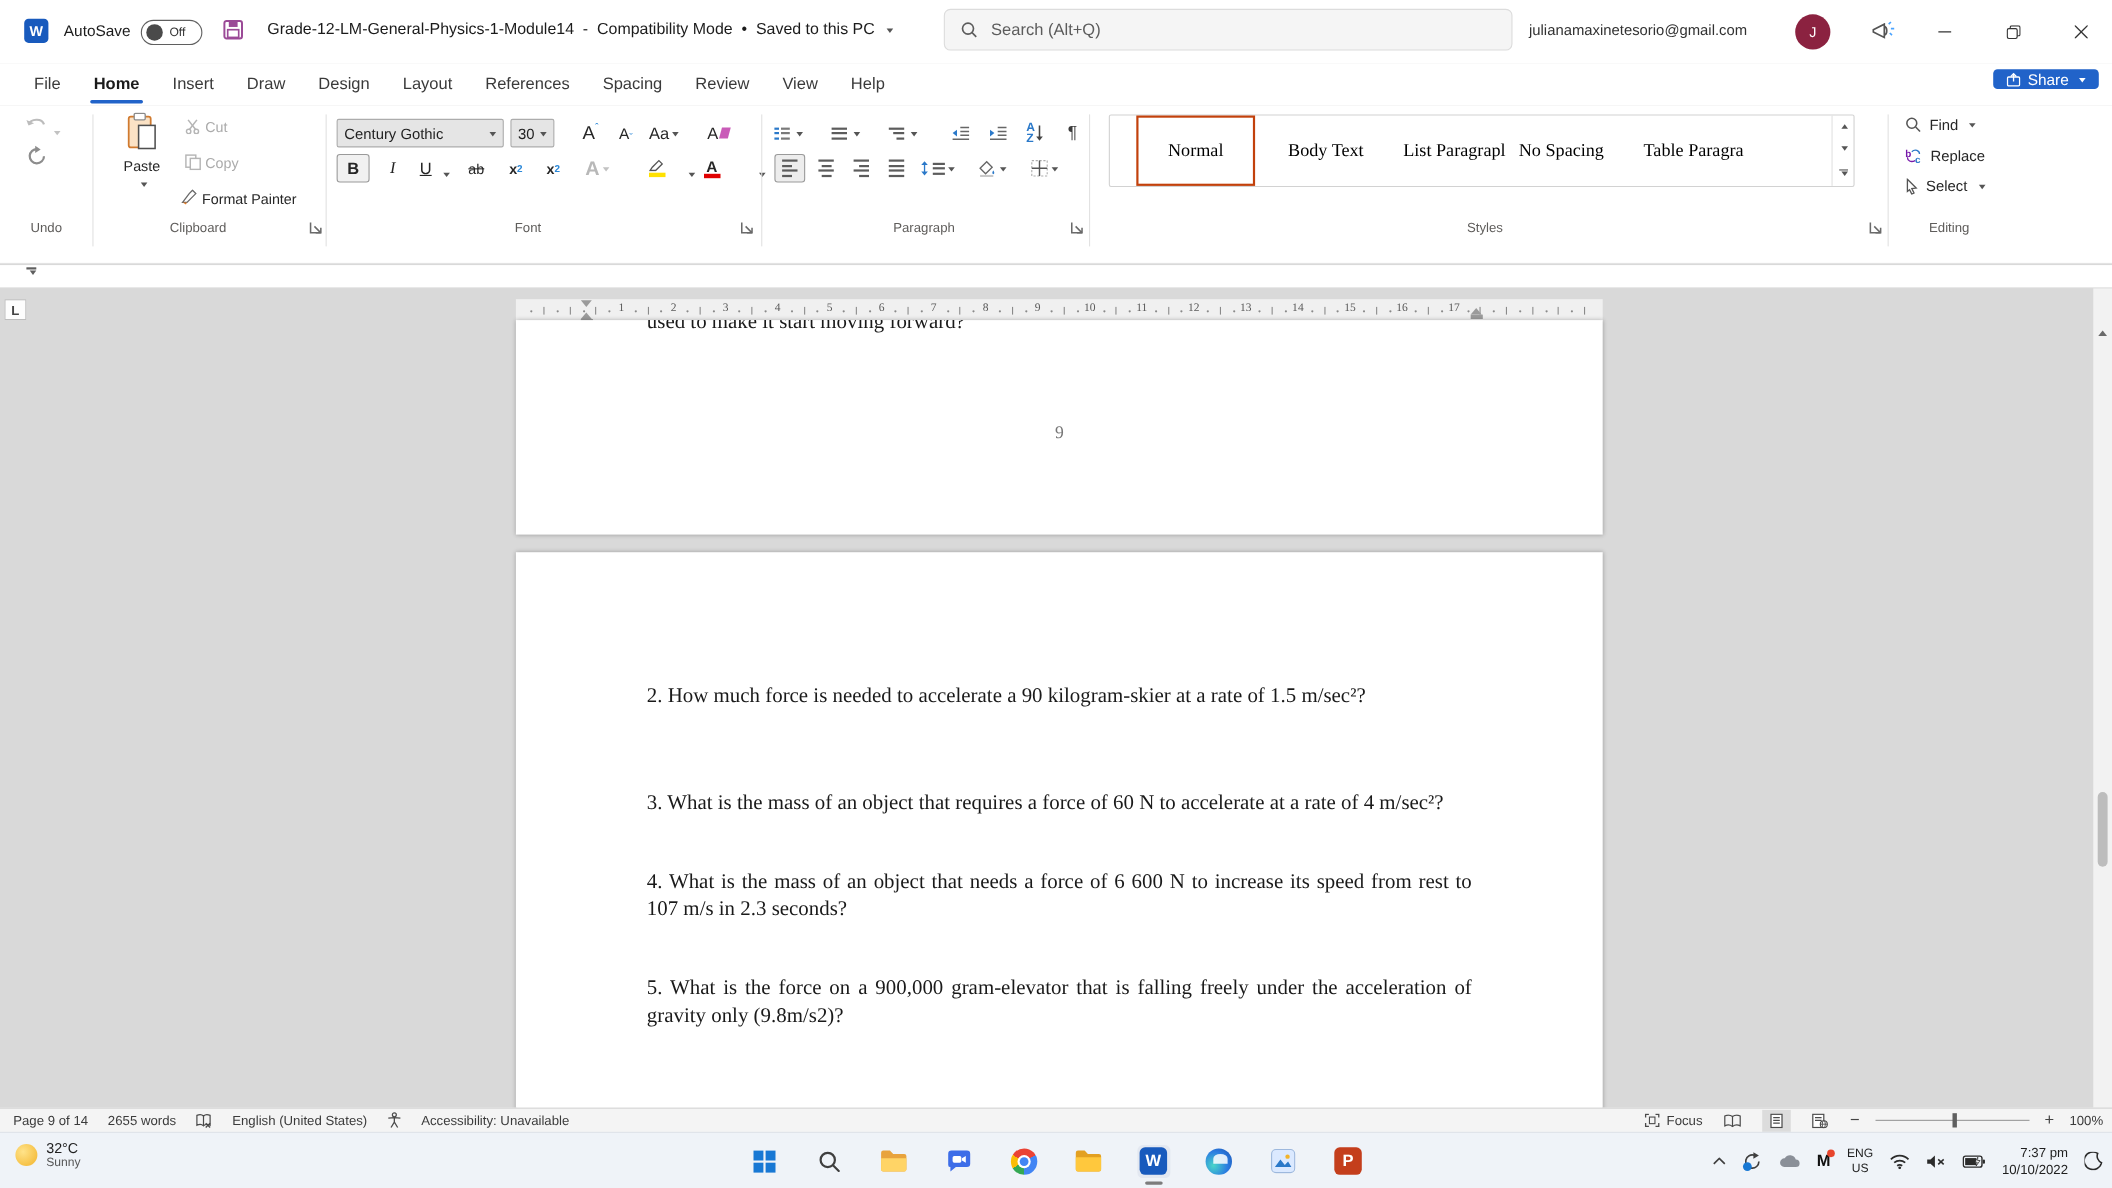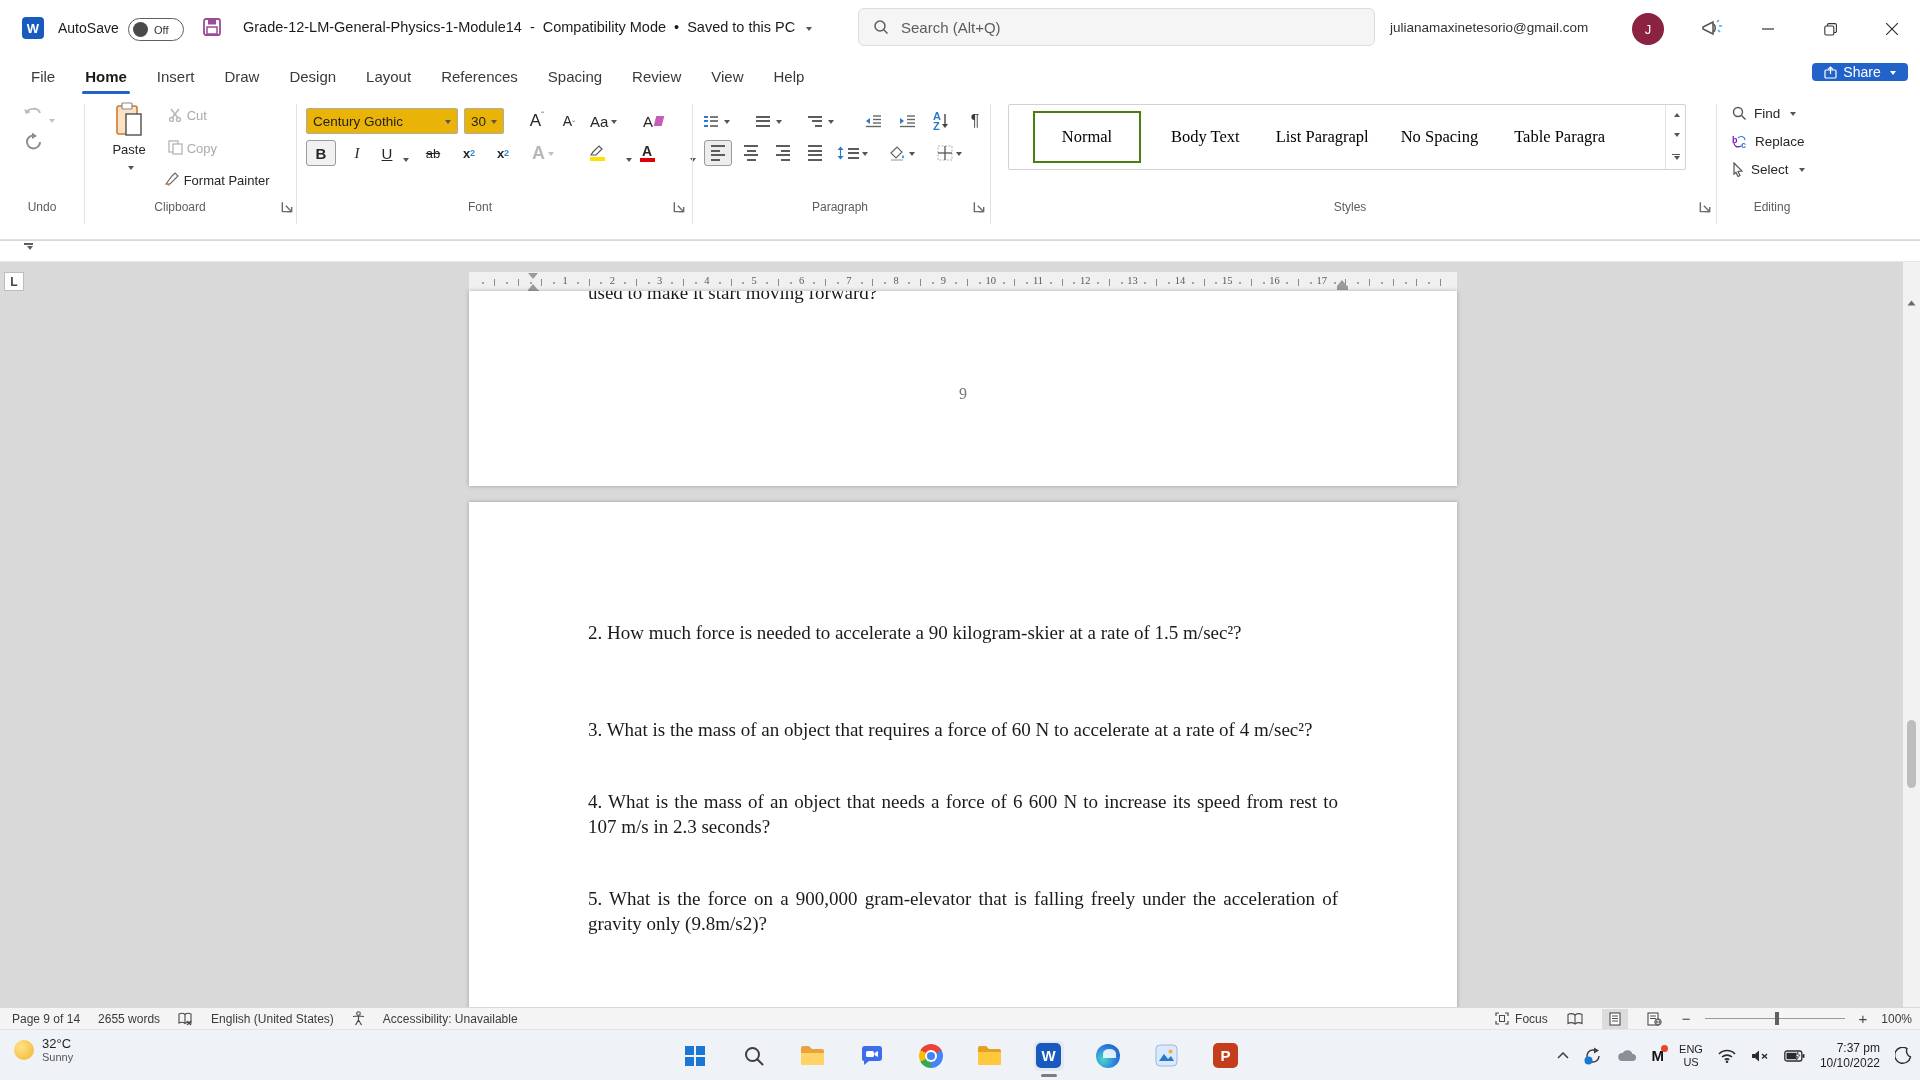--- a/index.html
+++ b/index.html
@@ -43,21 +43,21 @@
   .gsep { position:absolute; top:8px; width:1px; height:120px; background:#e2e2e2; }
   .glabel { position:absolute; top:104px; font-size:12px; color:#5f5d5b; text-align:center; }
   .launcher { position:absolute; top:104px; width:14px; height:14px; }
   .chev { display:inline-block; width:0; height:0; border:3.5px solid transparent;
           border-top:4.5px solid #555; margin-left:3px; position:relative; top:2px; }
   .chev-up { display:inline-block; width:0; height:0; border:3.5px solid transparent;
              border-bottom:4.5px solid #555; margin-left:3px; position:relative; top:-2px; }
   .icbtn { display:inline-flex; align-items:center; justify-content:center; height:26px; min-width:26px;
            border-radius:3px; font-size:15px; color:#262626; }
   .grayed { color:#b8b8b8 !important; }
-  .combo { border:1px solid #acacac; border-radius:2px; background:#eab308; height:26px;
+  .combo { border:1px solid #acacac; border-radius:2px; background:#e5e5e5; height:26px;
            display:flex; align-items:center; font-size:13.5px; color:#1f1f1f; padding:0 6px; }
   .cbar { display:inline-block; width:15px; height:4px; margin-top:1px; }
   .alignic { display:inline-flex; flex-direction:column; gap:2.5px; }
   .alignic i { height:2px; background:#5c5c5c; display:block; }
 
   
   #canvas { position:absolute; left:0; top:262px; width:1920px; height:745px; background:#d9d9d9; overflow:hidden; }
   #ruler { position:absolute; left:469px; top:10px; width:988px; height:20px; background:#f0f0f0; }
   .rnum { position:absolute; top:3px; transform:translateX(-50%); font-family:"Liberation Serif",serif;
           font-size:10.5px; color:#5a5a5a; }
@@ -446,24 +446,24 @@
   </div>
   <span class="glabel" style="left:780px; width:120px;">Paragraph</span>
   <svg class="launcher" style="left:972px;" width="12" height="12" viewBox="0 0 12 12">
     <path d="M2 2 L2 10 L10 10" fill="none" stroke="#6a6a6a" stroke-width="1.2"></path>
       <path d="M5 5 L10 10 M10 6 L10 10 L6 10" fill="none" stroke="#6a6a6a" stroke-width="1.2"></path>
   </svg>
   <div class="gsep" style="left:990px;"></div>
 
   
   <div class="abs" style="left:1008px; top:8px; width:678px; height:66px; border:1px solid #d2d2d2; border-radius:2px; background:#fff; display:flex; align-items:center;">
-    <div style="margin-left:24px; width:108px; height:52px; border:2px solid #4d7c0f; display:flex; align-items:center; justify-content:center; font-family:'Liberation Serif',serif; font-size:16.5px;">Normal</div>
+    <div style="margin-left:24px; width:108px; height:64px; border:2px solid #c2410c; display:flex; align-items:center; justify-content:center; font-family:'Liberation Serif',serif; font-size:16.5px;">Normal</div>
     <div style="margin-left:30px; font-family:'Liberation Serif',serif; font-size:16.5px;">Body Text</div>
     <div style="margin-left:36px; font-family:'Liberation Serif',serif; font-size:16.5px;">List Paragrapl</div>
-    <div style="margin-left:32px; font-family:'Liberation Serif',serif; font-size:16.5px;">No Spacing</div>
+    <div style="margin-left:12px; font-family:'Liberation Serif',serif; font-size:16.5px;">No Spacing</div>
     <div style="margin-left:36px; font-family:'Liberation Serif',serif; font-size:16.5px;">Table Paragra</div>
     <div style="margin-left:auto; width:20px; height:100%; border-left:1px solid #e2e2e2; display:flex; flex-direction:column; align-items:center; justify-content:space-around;">
       <span class="chev-up"></span>
       <span class="chev" style="top:0;"></span>
       <span style="display:flex; flex-direction:column; align-items:center;">
         <i style="width:8px; height:1.5px; background:#555;"></i>
           <span class="chev" style="top:1px;"></span>
       </span>
     </div>
   </div>

